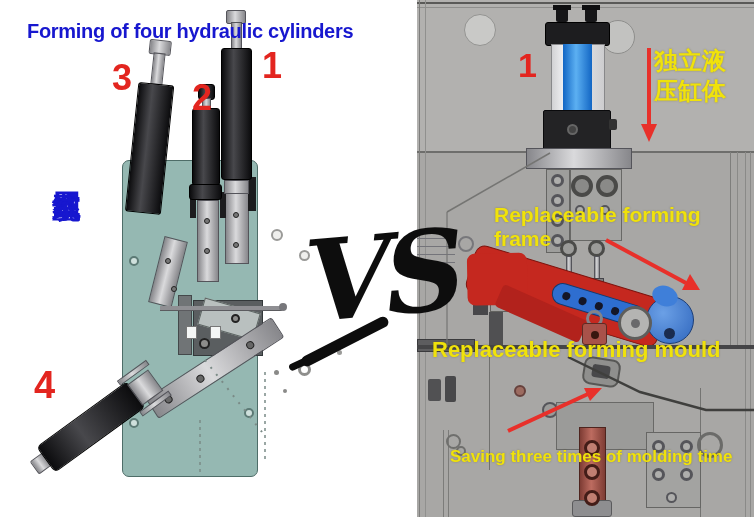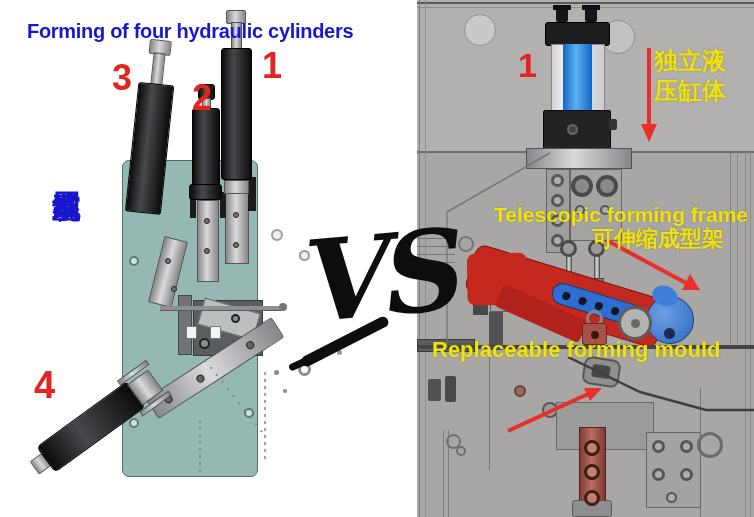--- a/index.html
+++ b/index.html
@@ -221,17 +221,17 @@
     <line x1="649" y1="48" x2="649" y2="126" stroke="#e8302a" stroke-width="4"></line>
     <polygon points="641,124 657,124 649,142" fill="#e8302a"></polygon>
     <line x1="606" y1="240" x2="686" y2="283" stroke="#e8302a" stroke-width="4"></line>
     <polygon points="700,290 682,290 690,274" fill="#e8302a"></polygon>
     <line x1="508" y1="431" x2="588" y2="394" stroke="#e8302a" stroke-width="4"></line>
     <polygon points="602,388 590,401 584,388" fill="#e8302a"></polygon>
   </svg>
 
   <div class="p t-red z6" style="left:518px;top:48px;font-size:34px;">1</div>
   <div class="p t-yel z6" style="left:654px;top:40px;width:80px;font-size:24px;line-height:1.25;margin-top:6px;">独立液压缸体</div>
-  <div class="p t-yel z6" style="left:494px;top:203px;font-size:21px;">Telescopic forming frame</div>
-  <div class="p t-yel z6" style="left:592px;top:226px;font-size:22px;">可伸缩成型架</div>
+  <div class="p t-yel z6" style="left:494px;top:203px;font-size:21px;">Replaceable forming frame</div>
   <div class="p t-yel z6" style="left:432px;top:337px;font-size:22px;text-align:right;">Replaceable forming mould</div>
+  <div class="p t-yel z6" style="left:450px;top:447px;font-size:17px;">Saving three times of molding time</div>
 
 </div>
 
 </body></html>

